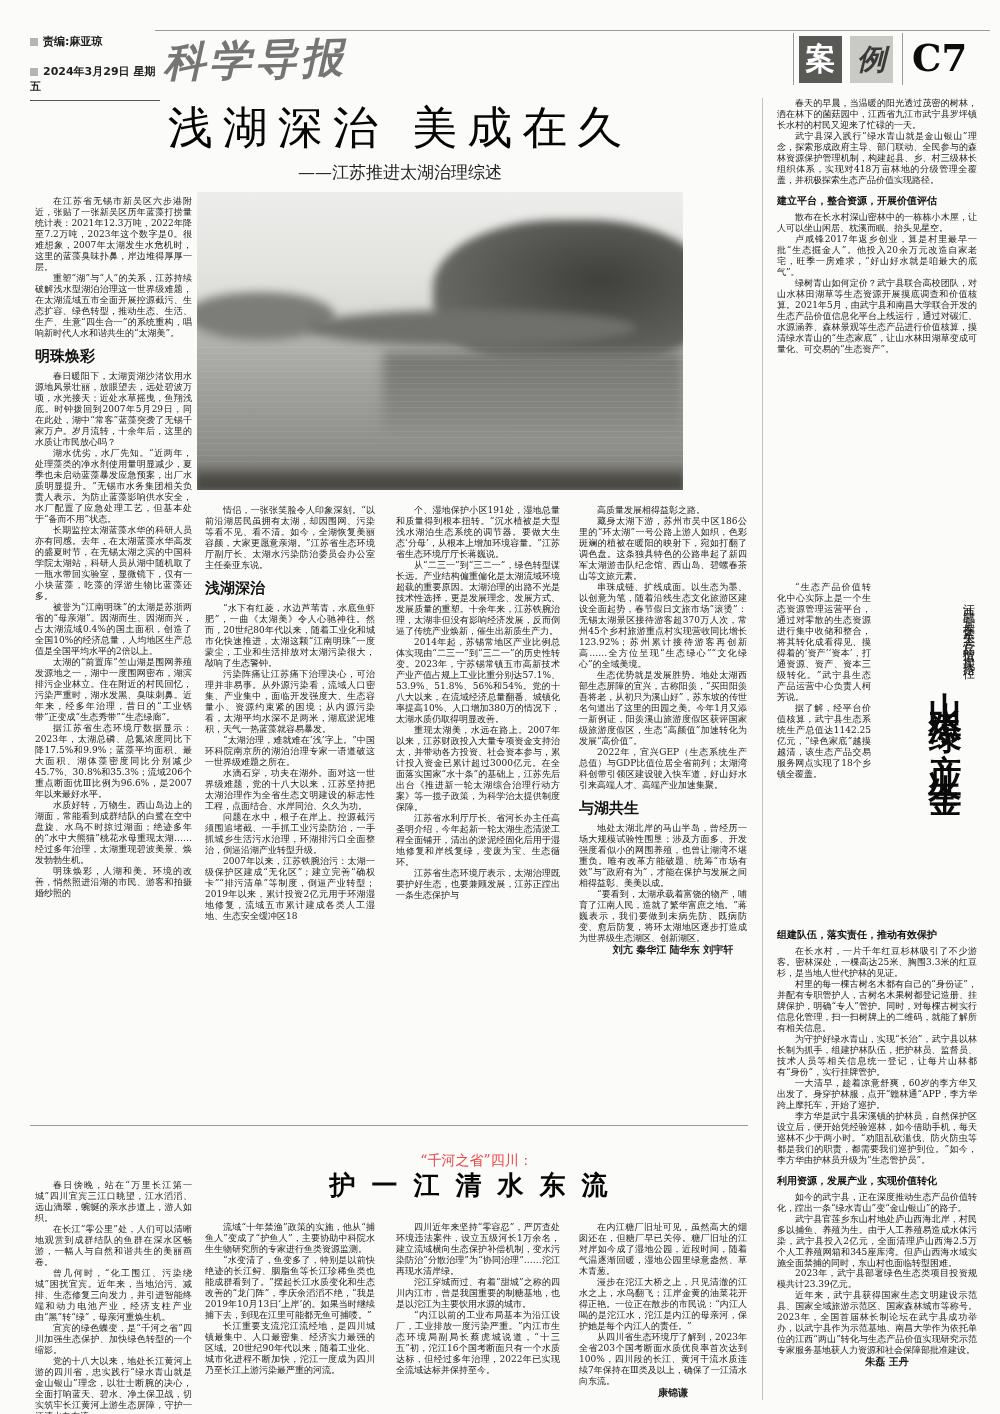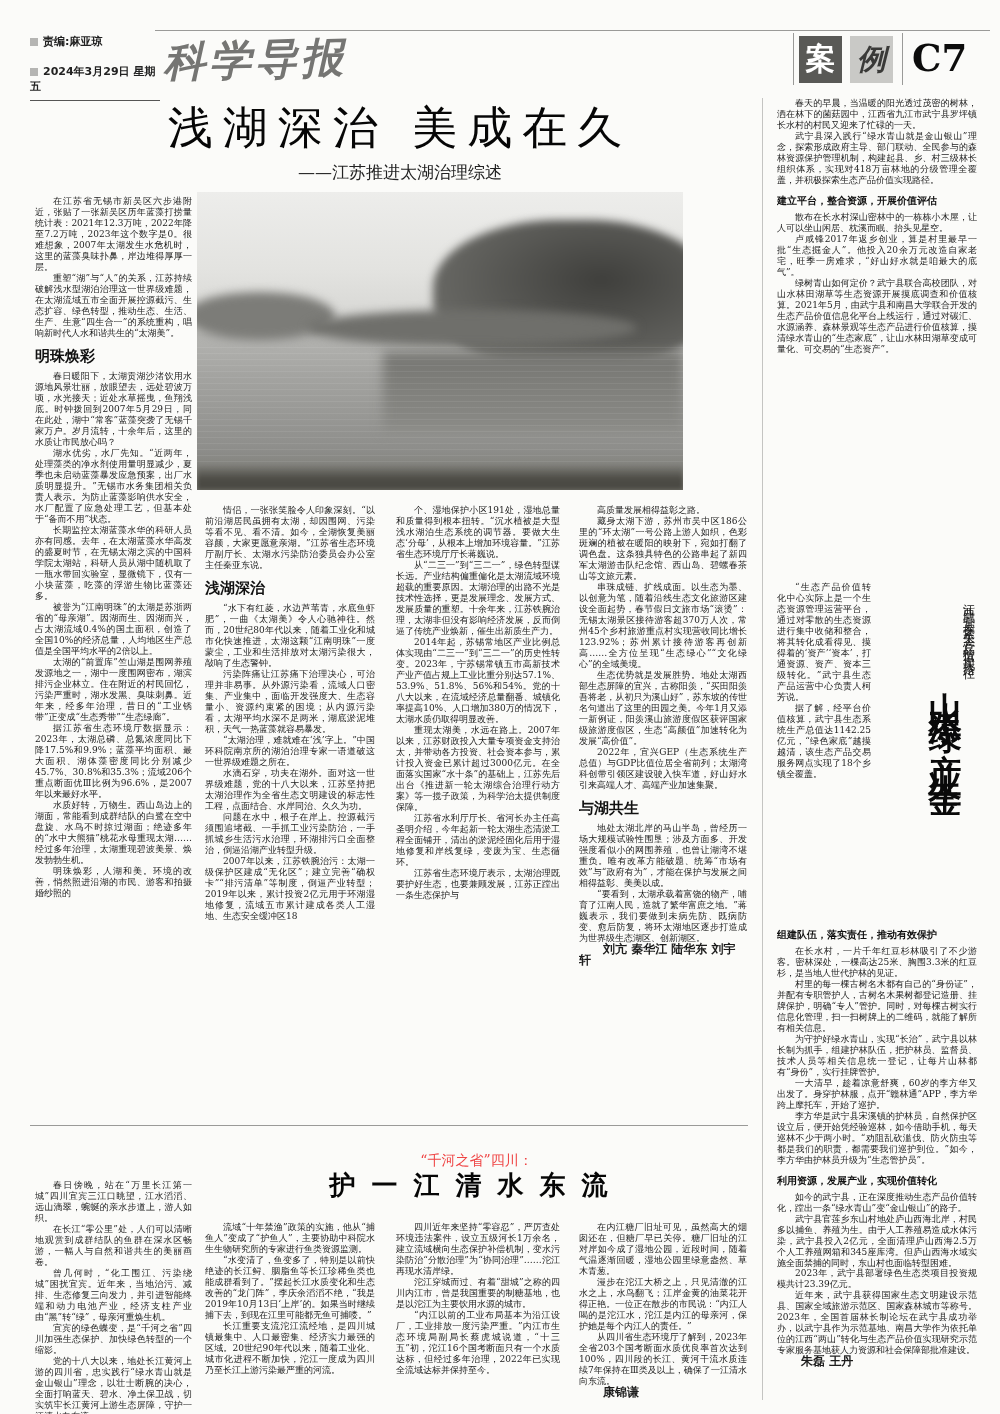--- a/index.html
+++ b/index.html
@@ -13,22 +13,22 @@
   .masthead{font-size:42px;font-weight:bold;font-style:italic;color:#757573;transform:rotate(-1.5deg);
             letter-spacing:4px;font-family:"DejaVu Serif",serif;}
   .badge{display:flex;align-items:center;justify-content:center;font-weight:bold;}
   .pageno{font-family:"DejaVu Serif",serif;font-weight:bold;font-size:37px;color:#0c0c0c;}
   
   .col{font-size:9px;line-height:11px;overflow:hidden;text-align:justify;}
   .col p{margin:0;text-indent:2em;}
   .col h4{font-family:"DejaVu Sans","Liberation Sans",sans-serif;font-size:15px;margin:12px 0 9px 0;
           text-indent:0;font-weight:bold;color:#111;}
   .rightcol h4{font-size:10px;margin:9px 0 6px 0;}
-  .byline{text-align:left;font-weight:bold;font-family:"DejaVu Sans","Liberation Sans",sans-serif;
-          font-size:12px;text-indent:0;margin-top:3px;}
+  .byline{text-align:center;font-weight:bold;font-family:"DejaVu Sans","Liberation Sans",sans-serif;
+          font-size:10px;text-indent:0;margin-top:3px;}
   .main-headline{font-family:"DejaVu Sans","Liberation Sans",sans-serif;font-weight:normal;font-size:45px;
                  letter-spacing:10px;text-align:center;color:#060606;}
   .main-sub{font-size:17px;text-align:center;color:#222;}
   .kicker{font-size:14px;text-align:center;color:#ef4444;}
   .b-headline{font-family:"DejaVu Sans","Liberation Sans",sans-serif;font-weight:bold;font-size:26px;
               letter-spacing:16px;text-align:center;color:#060606;}
   
   .vblock{writing-mode:vertical-rl;display:flex;align-items:flex-start;}
   .vsub{font-size:12px;letter-spacing:4px;color:#1a1a1a;margin-bottom:4px;}
   .vmain{font-family:"DejaVu Sans","Liberation Sans",sans-serif;font-weight:bold;font-size:33px;

